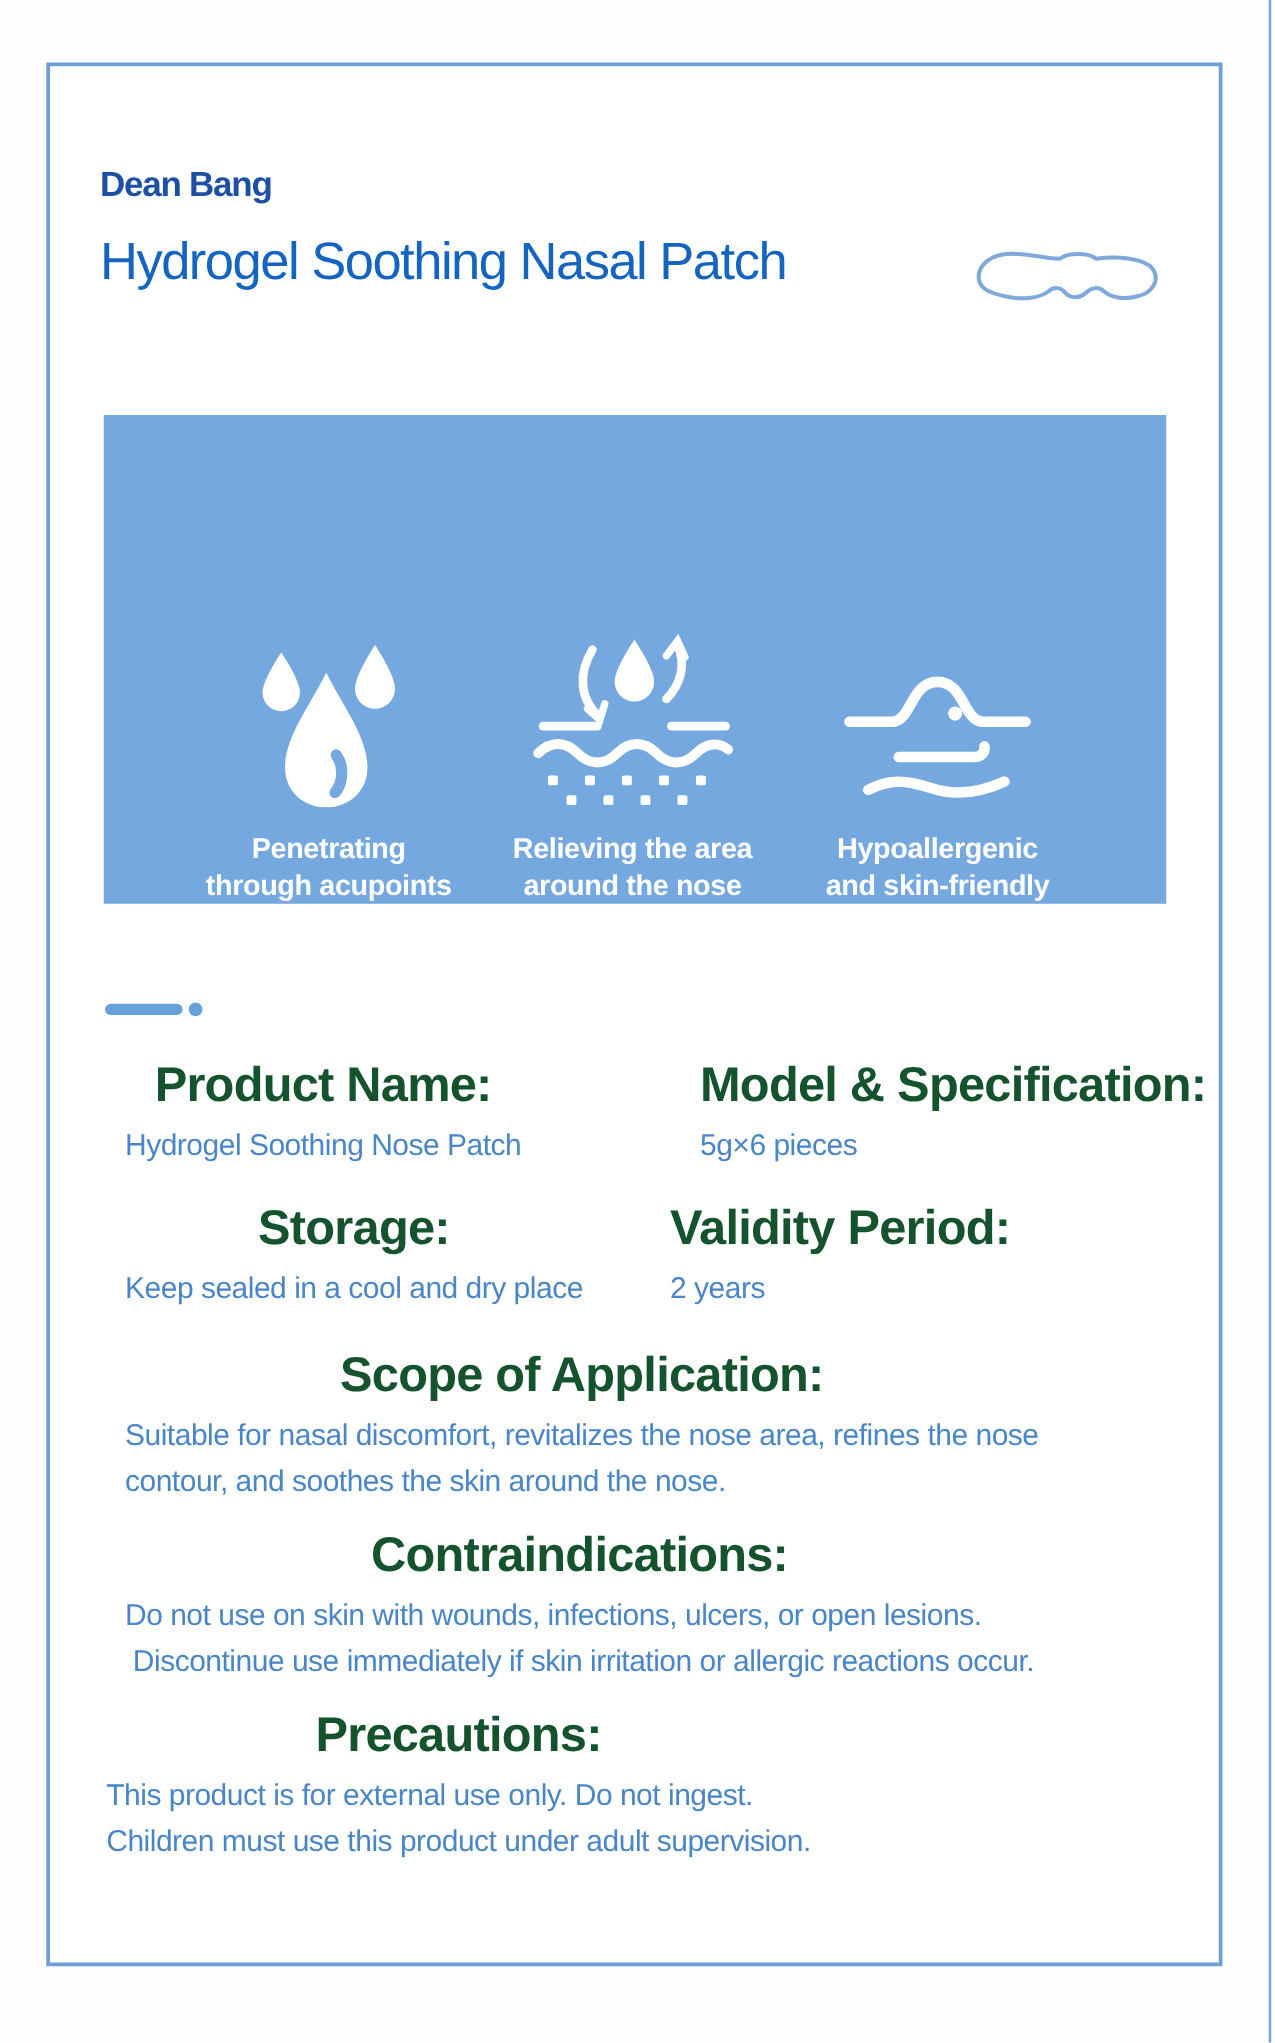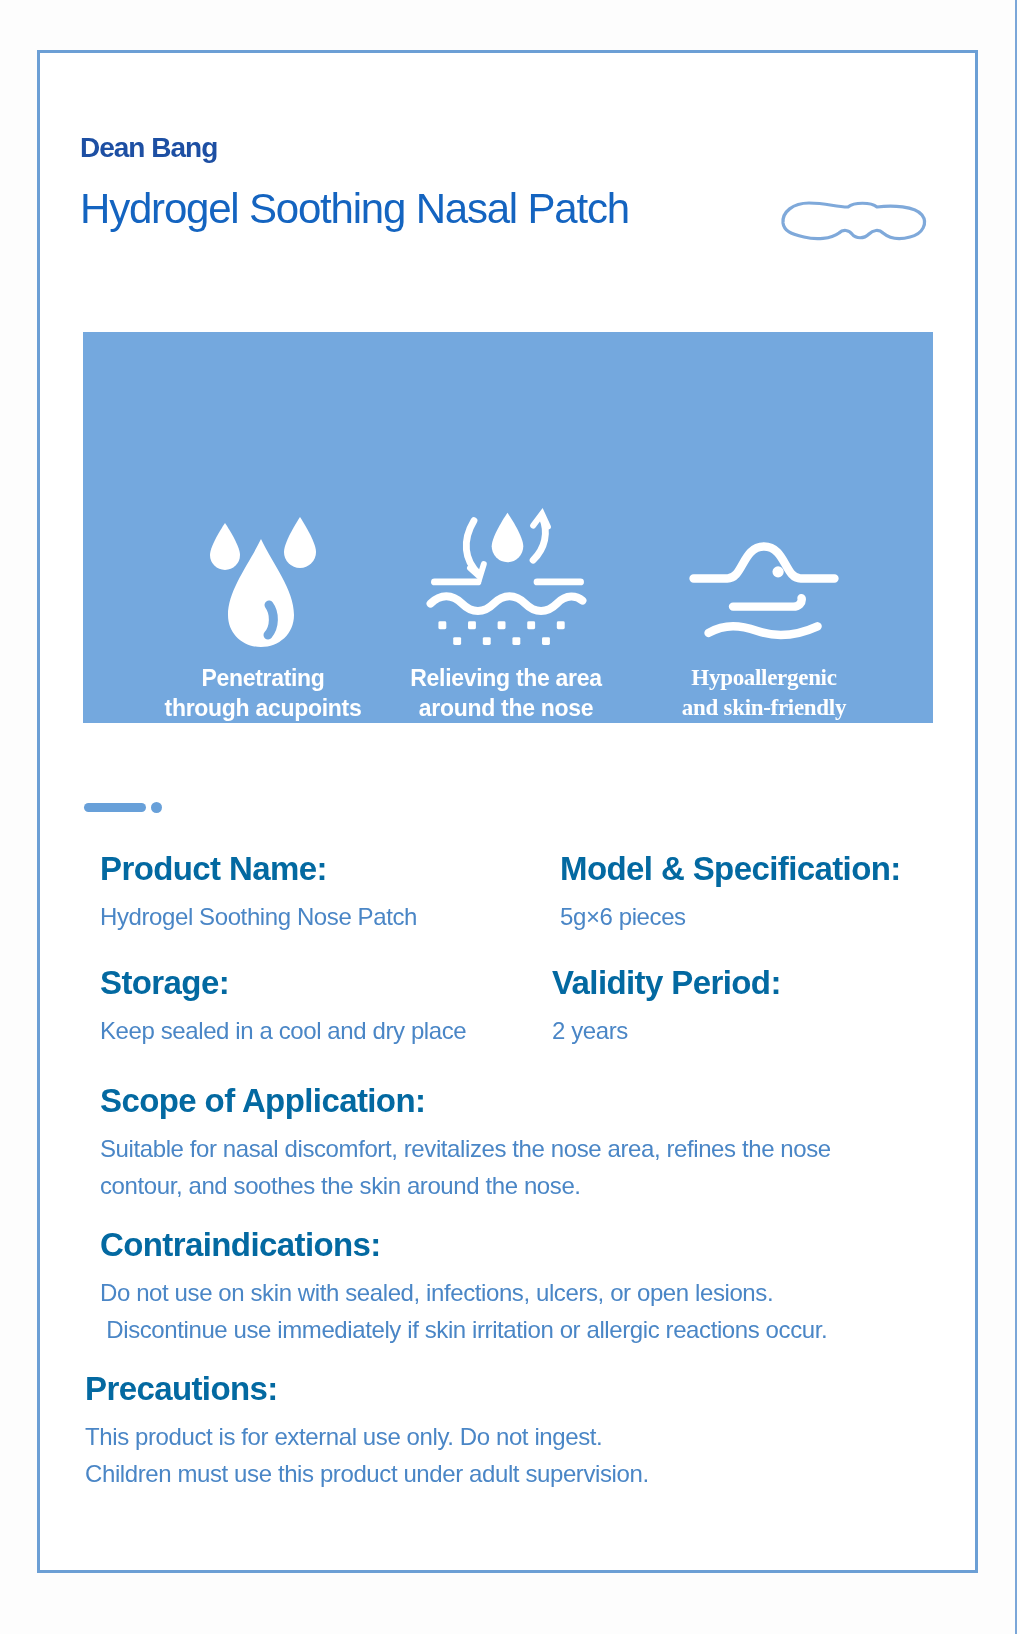--- a/index.html
+++ b/index.html
@@ -32,43 +32,43 @@
   .feature{
     position:absolute;top:0;height:100%;width:300px;
     display:flex;flex-direction:column;align-items:center;justify-content:flex-end;
     box-sizing:border-box;
   }
   .feature .icon{margin-bottom:12px;}
   .feature .caption{
     text-align:center;color:#ffffff;font-size:23px;font-weight:700;
     line-height:30px;letter-spacing:-0.3px;
   }
-  .f1{left:30px;}  .f2{left:273px;}  .f3{left:531px;font-family:Liberation Serif, serif;}
+  .f1{left:30px;}  .f2{left:273px;}  .f3{left:517px;}
   .divider-dash{
     position:absolute;left:84px;top:803px;width:62px;height:9px;
     border-radius:5px;background:#68a0d9;
   }
   .divider-dot{
     position:absolute;left:151px;top:802px;width:11px;height:11px;
     border-radius:50%;background:#68a0d9;
   }
   .section{position:absolute;}
   .sec-label{
-    font-size:33px;font-weight:700;color:#0369a1;
-    letter-spacing:-0.6px;line-height:34px;white-space:pre;
+    font-size:39px;font-weight:700;color:#14532d;
+    letter-spacing:-0.6px;line-height:34px;white-space:pre;text-align:center;
   }
   .sec-value{
     font-size:24px;color:#4a86c6;letter-spacing:-0.4px;
     line-height:37px;margin-top:12px;
   }
   .para-line{white-space:pre;}
   .s-product{left:100px;top:852px;}
   .s-model{left:560px;top:852px;}
   .s-storage{left:100px;top:966px;}
-  .s-validity{left:552px;top:966px;}
+  .s-validity{left:536px;top:966px;}
   .s-scope{left:100px;top:1084px;}
   .s-contra{left:100px;top:1228px;}
   .s-prec{left:85px;top:1372px;}
 </style>
 </head>
 <body>
 
 <div class="frame"></div>
 <div class="edge-line"></div>
 
@@ -179,21 +179,21 @@
   <div class="sec-label">Scope of Application:</div>
   <div class="sec-value">
     <div class="para-line">Suitable for nasal discomfort, revitalizes the nose area, refines the nose</div>
     <div class="para-line">contour, and soothes the skin around the nose.</div>
   </div>
 </div>
 
 <div class="section s-contra">
   <div class="sec-label">Contraindications:</div>
   <div class="sec-value">
-    <div class="para-line">Do not use on skin with sealed, infections, ulcers, or open lesions.</div>
+    <div class="para-line">Do not use on skin with wounds, infections, ulcers, or open lesions.</div>
     <div class="para-line"> Discontinue use immediately if skin irritation or allergic reactions occur.</div>
   </div>
 </div>
 
 <div class="section s-prec">
   <div class="sec-label">Precautions:</div>
   <div class="sec-value">
     <div class="para-line">This product is for external use only. Do not ingest.</div>
     <div class="para-line">Children must use this product under adult supervision.</div>
   </div>

